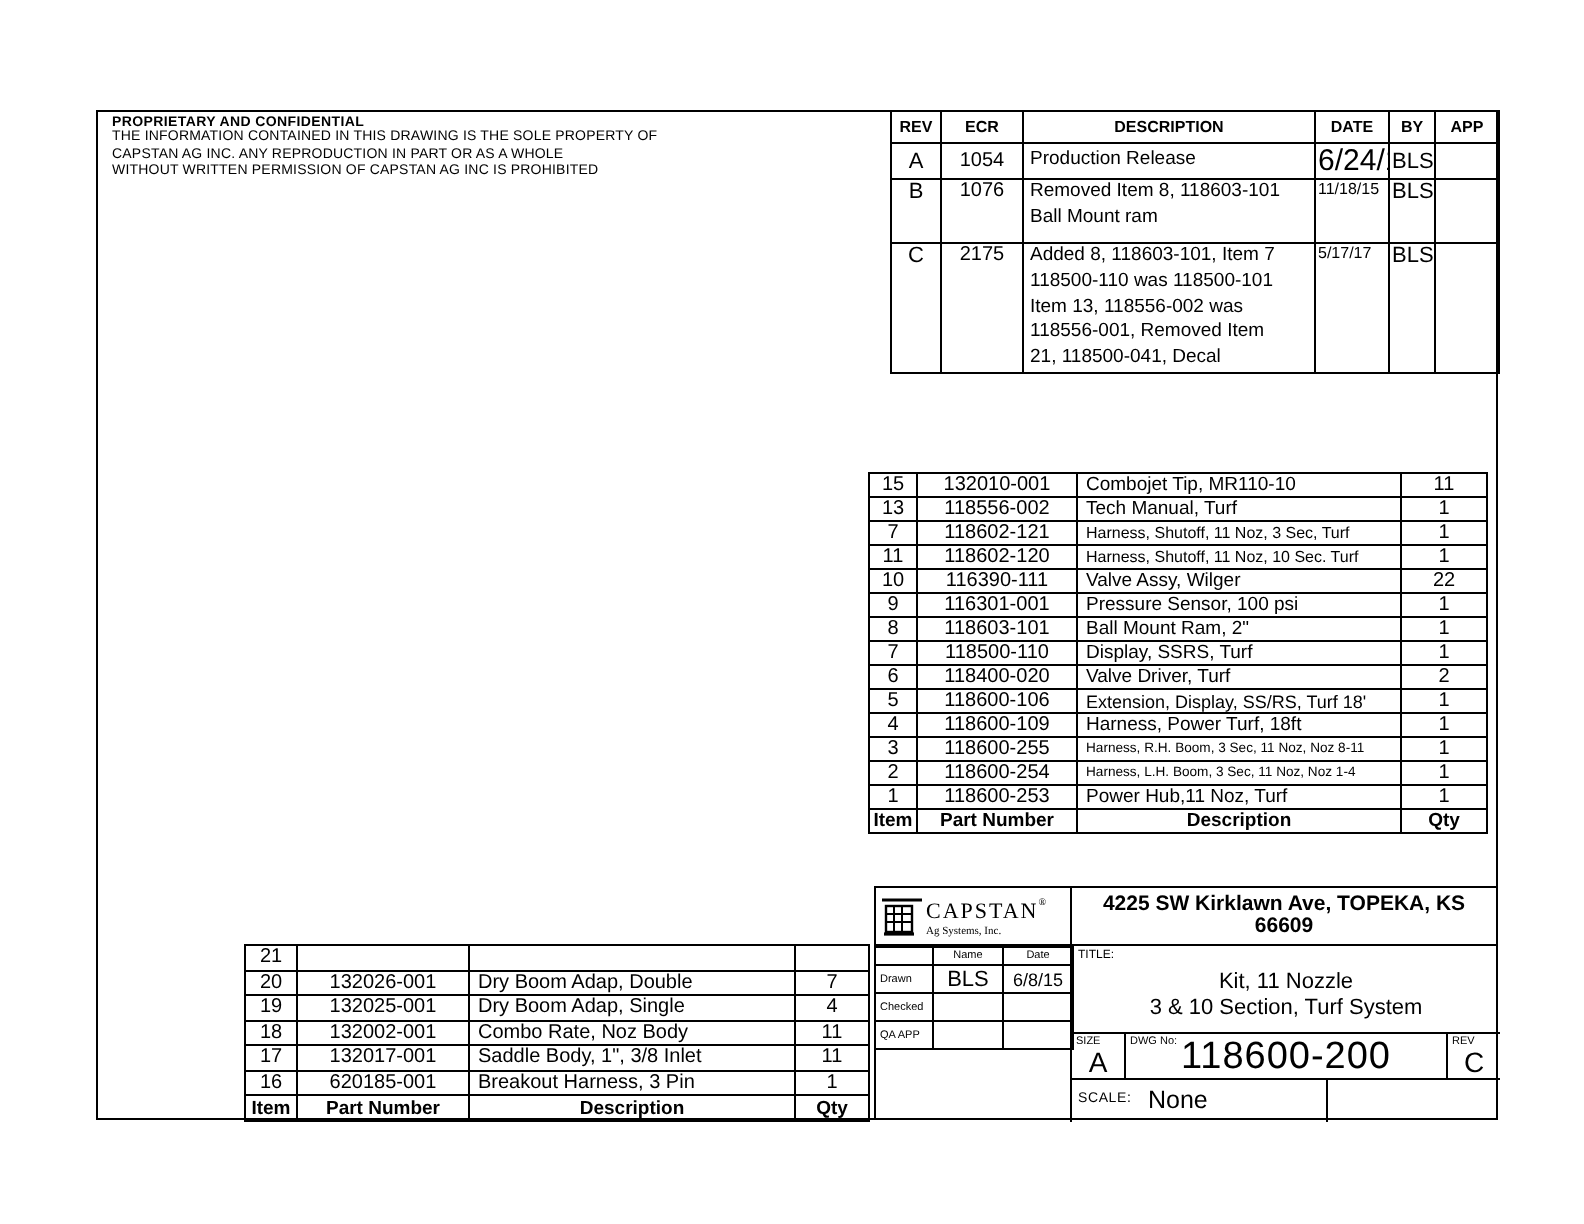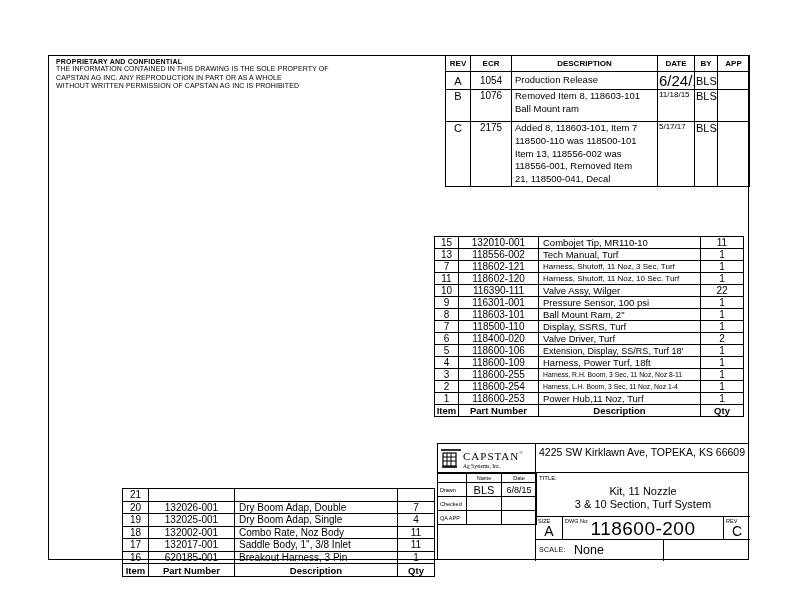--- a/index.html
+++ b/index.html
@@ -35,34 +35,34 @@
   
   .bom td { height:12px; font-size:9.5px; }
   .bom .c-item { text-align:center; font-size:10px; }
   .bom .c-part { text-align:center; font-size:10px; }
   .bom .c-desc { text-align:left; padding-left:4px; }
   .bom .c-qty { text-align:center; font-size:10px; }
   .bom .ftr td { font-weight:bold; text-align:center; font-size:9.5px; padding-left:0; }
   .bom .sm { font-size:8px; }
   .bom .xs { font-size:6.8px; }
   .bom-right { left:434px; top:236px; width:309px; }
-  .bom-left  { left:122px; top:488px; width:312px; }
+  .bom-left  { left:122px; top:472px; width:312px; }
   .bom-left td { height:12.5px; font-size:10px; }
 
   
   .title-block { left:437px; top:443px; width:312px; height:117px; border:1px solid #000; }
   .tb-toprow { position:absolute; left:0; top:0; width:100%; height:29px; border-bottom:1px solid #000; display:flex; }
   .tb-logo { width:98px; height:100%; display:flex; align-items:center; padding-left:3px; border-right:1px solid #000; }
   .logo-text { font-family:"Liberation Serif", serif; line-height:1; margin-left:2px; }
   .logo-name { font-size:11px; letter-spacing:1px; }
   .logo-reg { font-size:5px; vertical-align:super; }
   .logo-sub { font-size:5.5px; margin-top:1px; }
   .tb-company { flex:1; text-align:center; padding-top:3px; }
   .company-name { font-size:12.5px; font-weight:bold; line-height:13px; }
-  .company-addr { font-size:10.5px; font-weight:normal; line-height:11px; }
+  .company-addr { font-size:10.5px; font-weight:bold; line-height:11px; }
 
   .tb-left { position:absolute; left:0; top:29px; width:98px; height:88px; border-right:1px solid #000; }
   .approval { width:99px; margin-left:-1px; }
   .approval td { height:14px; }
   .approval .hd td { height:9px; font-size:5.5px; text-align:center; }
   .approval .lab { font-size:5.5px; padding-left:2px; }
   .approval .nm { text-align:center; font-size:11px; }
   .approval .dt { text-align:center; font-size:9px; }
 
   .tb-right { position:absolute; left:98px; top:29px; width:214px; height:88px; }

